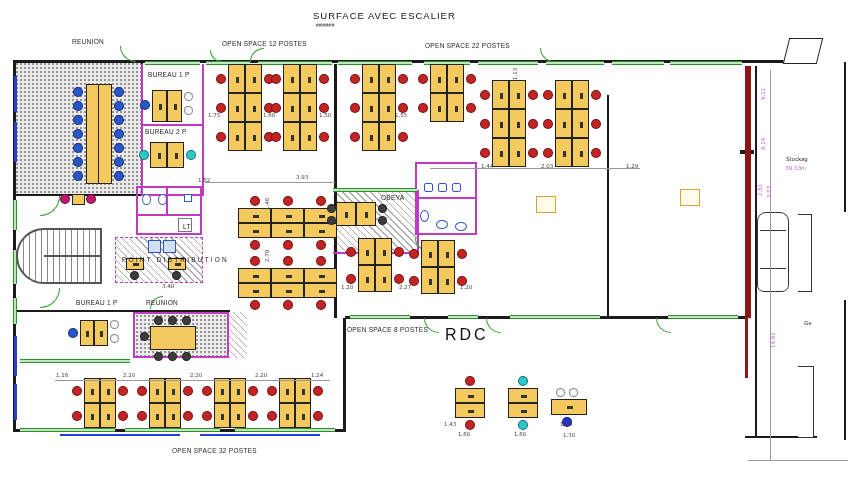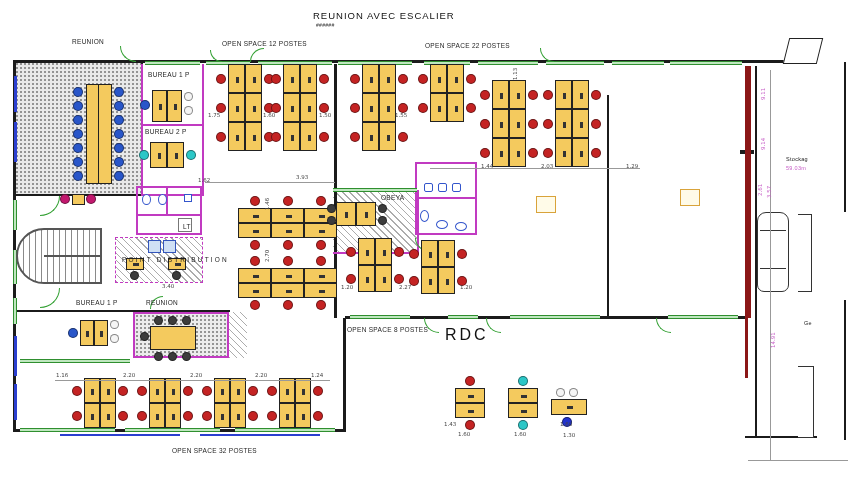--- a/index.html
+++ b/index.html
@@ -517,21 +517,21 @@
     <div class="car" style="left: 757px; top: 212px; width: 32px; height: 80px;"></div>
     <div class="carline" style="left: 760px; top: 230px; width: 26px; height: 1px;"></div>
     <div class="carline" style="left: 760px; top: 268px; width: 26px; height: 1px;"></div>
     <div class="rack" style="left: 798px; top: 214px; width: 14px; height: 78px;"></div>
     <div class="rack" style="left: 798px; top: 366px; width: 16px; height: 72px;"></div>
     <div class="dimline" style="left: 205px; top: 182px; width: 130px; height: 1px;"></div>
     <div class="dimline" style="left: 770px; top: 70px; width: 1px; height: 390px;"></div>
     <div class="dimline" style="left: 748px; top: 460px; width: 100px; height: 1px;"></div>
     <div class="dimline" style="left: 55px; top: 380px; width: 275px; height: 1px;"></div>
     <div class="dimline" style="left: 430px; top: 168px; width: 210px; height: 1px;"></div>
-    <span class="lbl title" style="left: 313px; top: 10px;">REUNION AVEC ESCALIER</span>
+    <span class="lbl title" style="left: 313px; top: 10px;">SURFACE AVEC ESCALIER</span>
     <span class="lbl tiny" style="left: 316px; top: 22px;">######</span>
     <span class="lbl " style="left: 72px; top: 38px;">REUNION</span>
     <span class="lbl " style="left: 222px; top: 40px;">OPEN SPACE 12 POSTES</span>
     <span class="lbl " style="left: 425px; top: 42px;">OPEN SPACE 22 POSTES</span>
     <span class="lbl " style="left: 148px; top: 71px;">BUREAU 1 P</span>
     <span class="lbl " style="left: 145px; top: 128px;">BUREAU 2 P</span>
     <span class="lbl " style="left: 381px; top: 194px;">OBEYA</span>
     <span class="lbl " style="left: 183px; top: 223px;">LT</span>
     <span class="lbl spread" style="left: 122px; top: 256px;">POINT DISTRIBUTION</span>
     <span class="lbl " style="left: 76px; top: 299px;">BUREAU 1 P</span>

